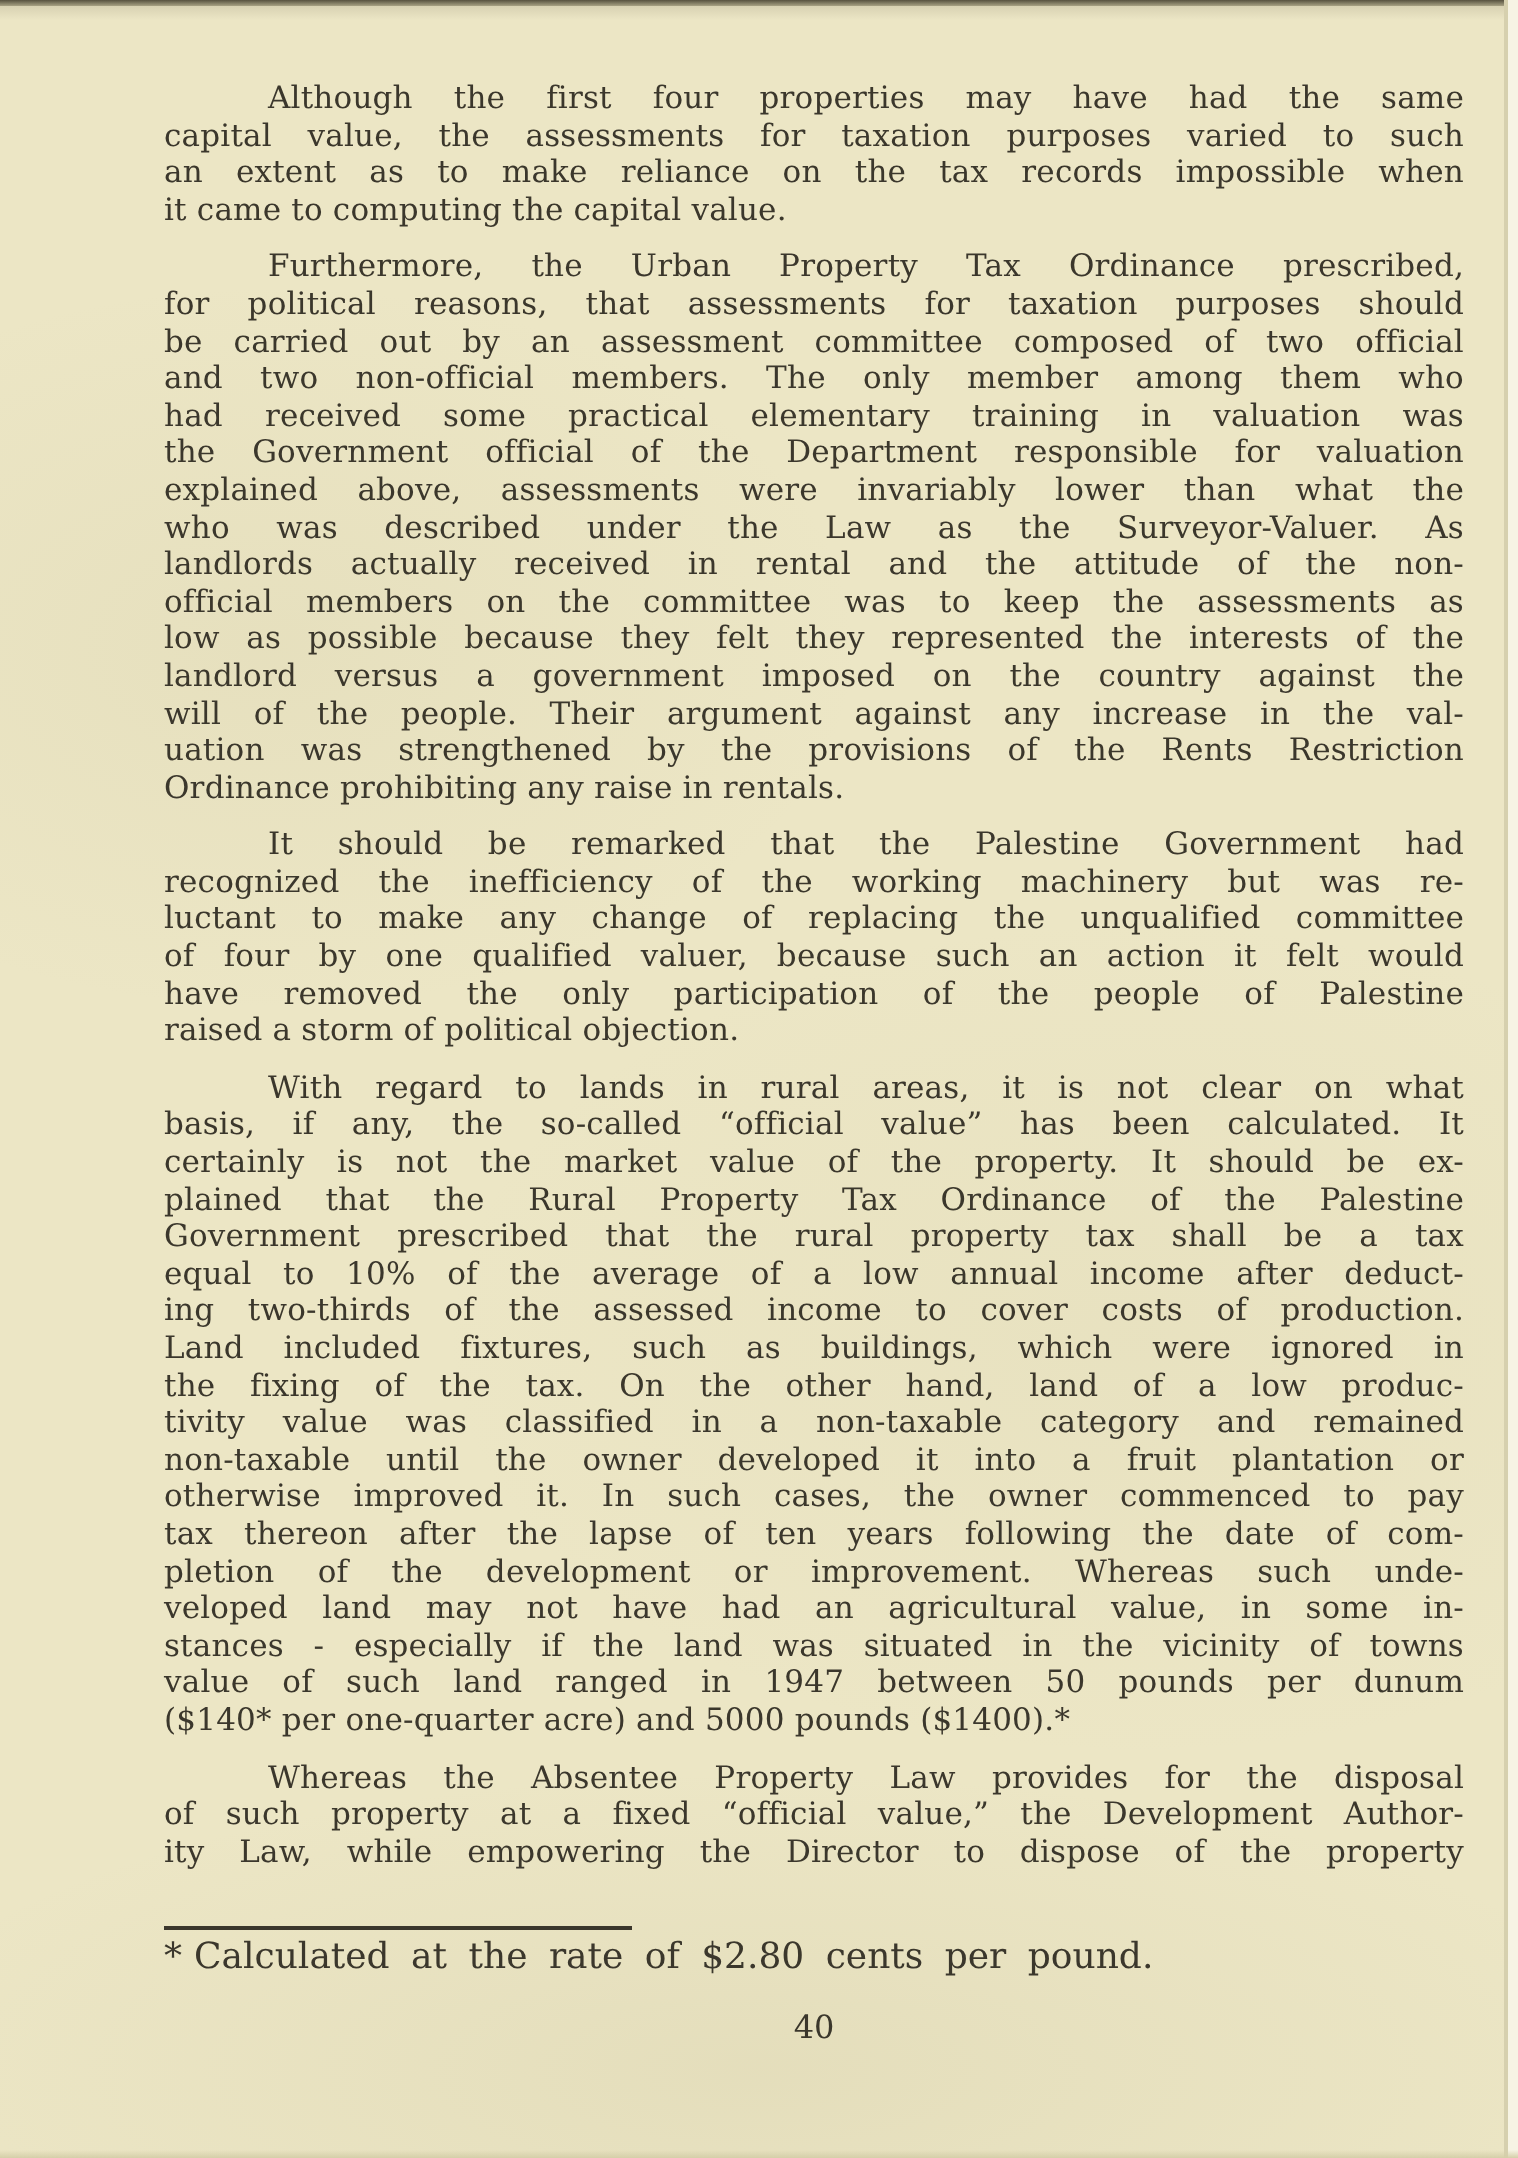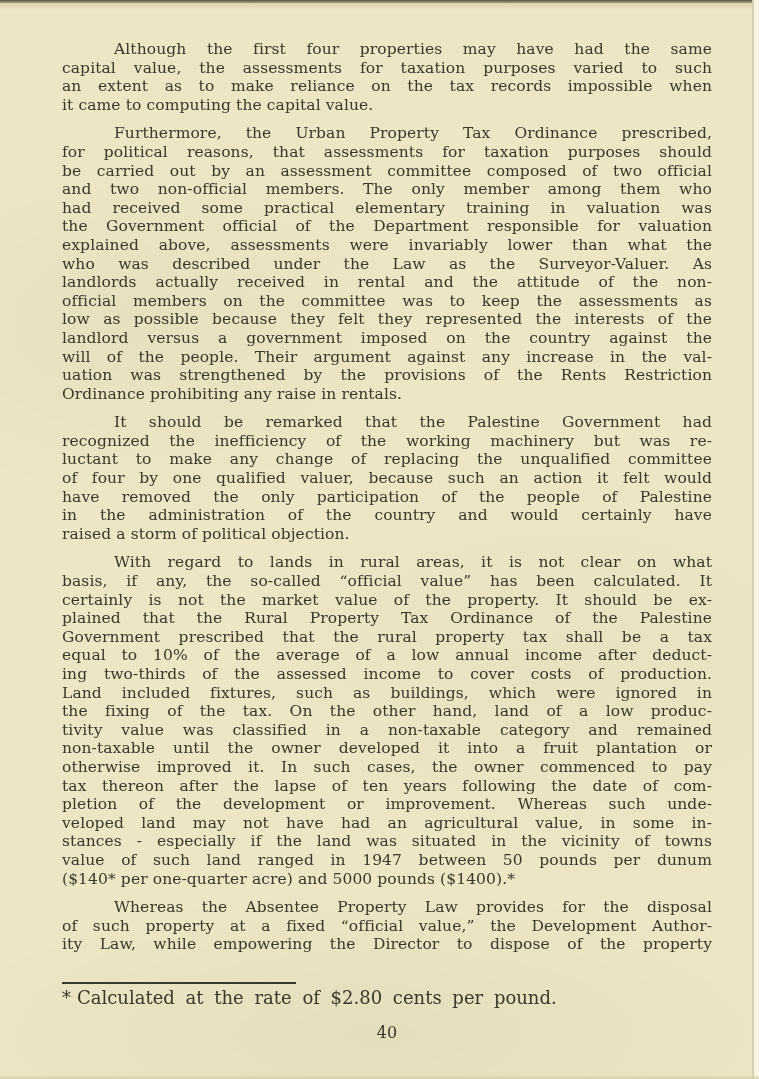--- a/index.html
+++ b/index.html
@@ -29,21 +29,21 @@
     position: absolute; top: 0; right: 0; bottom: 0; width: 5px;
     background: #f7f4e4;
     border-left: 2px solid #d6d0ae;
   }
   .edge-bottom {
     position: absolute; left: 0; right: 0; bottom: 0; height: 4px;
     background: linear-gradient(to top, #d5cfa9, rgba(213,207,169,0));
   }
   .text-block {
     position: relative;
-    margin-left: 62px;
+    margin-left: 82px;
     width: 650px;
     padding-top: 40px;
     color: var(--ink, #3b372c);
   }
   .para {
     margin: 0 0 10px 0;
   }
   .line {
     font-size: 15.5px;
     line-height: 18.6px;
@@ -109,21 +109,20 @@
           <div class="line">will of the people. Their argument against any increase in the val-</div>
           <div class="line">uation was strengthened by the provisions of the Rents Restriction</div>
           <div class="line lastline">Ordinance prohibiting any raise in rentals.</div>
         </div>
         <div class="para">
           <div class="line first">It should be remarked that the Palestine Government had</div>
           <div class="line">recognized the inefficiency of the working machinery but was re-</div>
           <div class="line">luctant to make any change of replacing the unqualified committee</div>
           <div class="line">of four by one qualified valuer, because such an action it felt would</div>
           <div class="line">have removed the only participation of the people of Palestine</div>
-          <div class="line">in the administration of the country and would certainly have</div>
           <div class="line lastline">raised a storm of political objection.</div>
         </div>
         <div class="para">
           <div class="line first">With regard to lands in rural areas, it is not clear on what</div>
           <div class="line">basis, if any, the so-called “official value” has been calculated. It</div>
           <div class="line">certainly is not the market value of the property. It should be ex-</div>
           <div class="line">plained that the Rural Property Tax Ordinance of the Palestine</div>
           <div class="line">Government prescribed that the rural property tax shall be a tax</div>
           <div class="line">equal to 10% of the average of a low annual income after deduct-</div>
           <div class="line">ing two-thirds of the assessed income to cover costs of production.</div>

